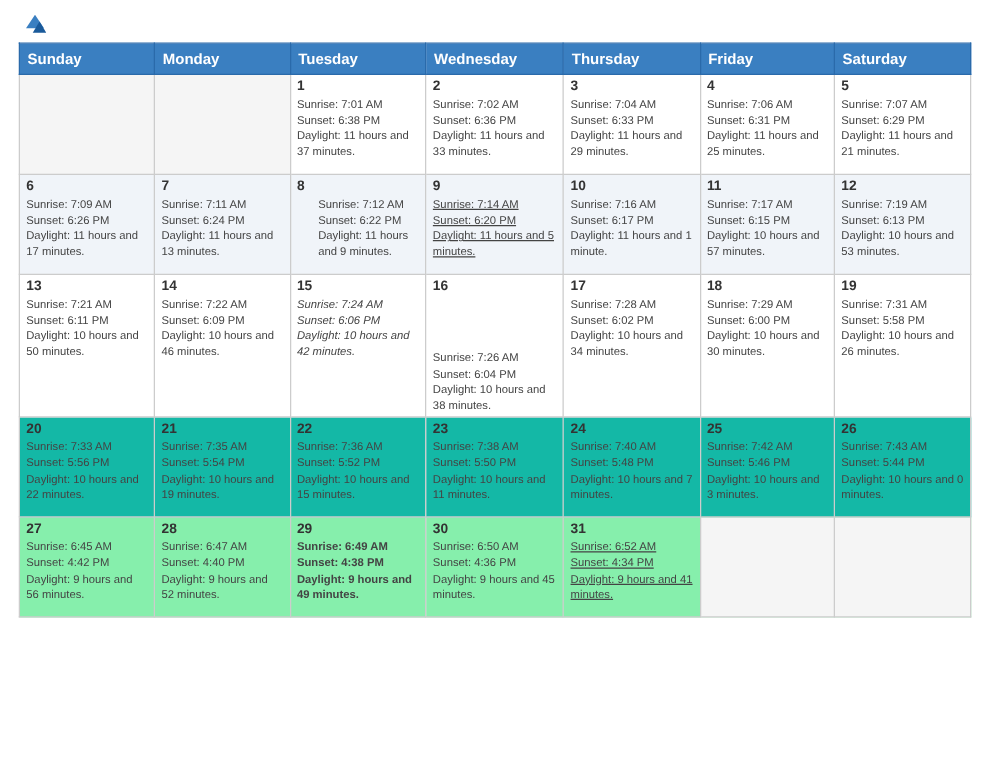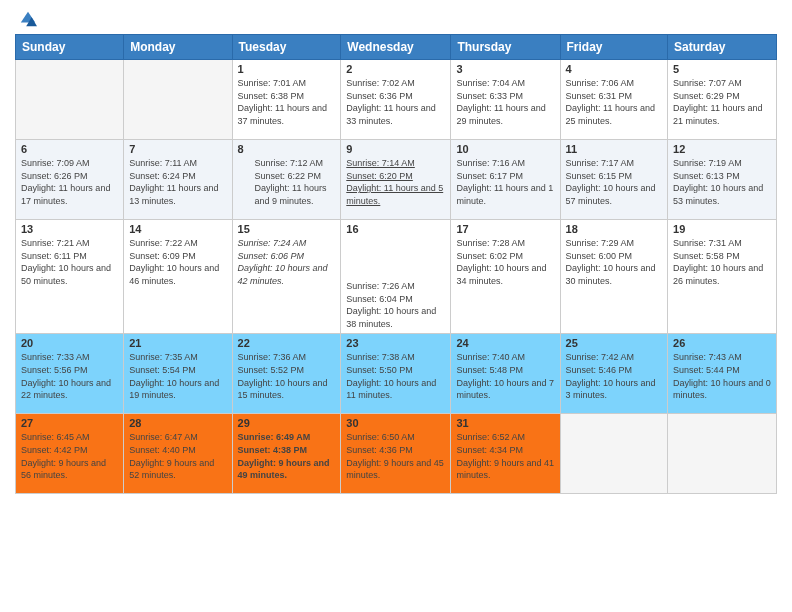--- a/index.html
+++ b/index.html
@@ -247,21 +247,21 @@
 Sunset: 6:00 PM
 Daylight: 10 hours and 30 minutes.</div>
           </td>
           <td>
             <div class="day-num">19</div>
             <div class="day-info" style="white-space: pre-line;">Sunrise: 7:31 AM
 Sunset: 5:58 PM
 Daylight: 10 hours and 26 minutes.</div>
           </td>
         </tr>
-        <tr style="background: #7dd3fc;">
+        <tr style="background: #14b8a6;">
           <td>
             <div class="day-num">20</div>
             <div class="day-info" style="white-space: pre-line;">Sunrise: 7:33 AM
 Sunset: 5:56 PM
 Daylight: 10 hours and 22 minutes.</div>
           </td>
           <td>
             <div class="day-num">21</div>
             <div class="day-info" style="white-space: pre-line;">Sunrise: 7:35 AM
 Sunset: 5:54 PM
@@ -291,21 +291,21 @@
 Sunset: 5:46 PM
 Daylight: 10 hours and 3 minutes.</div>
           </td>
           <td>
             <div class="day-num">26</div>
             <div class="day-info" style="white-space: pre-line;">Sunrise: 7:43 AM
 Sunset: 5:44 PM
 Daylight: 10 hours and 0 minutes.</div>
           </td>
         </tr>
-        <tr style="background: #f97316; margin-left: 36px;">
+        <tr style="background: #86efac; margin-left: 36px;">
           <td>
             <div class="day-num">27</div>
             <div class="day-info" style="white-space: pre-line;">Sunrise: 6:45 AM
 Sunset: 4:42 PM
 Daylight: 9 hours and 56 minutes.</div>
           </td>
           <td>
             <div class="day-num">28</div>
             <div class="day-info" style="white-space: pre-line;">Sunrise: 6:47 AM
 Sunset: 4:40 PM
@@ -318,21 +318,21 @@
 Daylight: 9 hours and 49 minutes.</div>
           </td>
           <td>
             <div class="day-num">30</div>
             <div class="day-info" style="white-space: pre-line;">Sunrise: 6:50 AM
 Sunset: 4:36 PM
 Daylight: 9 hours and 45 minutes.</div>
           </td>
           <td>
             <div class="day-num">31</div>
-            <div class="day-info" style="white-space: pre-line;">Sunrise: 6:52 AM
+            <div class="day-info" style="white-space: pre-line; text-decoration: underline;">Sunrise: 6:52 AM
 Sunset: 4:34 PM
 Daylight: 9 hours and 41 minutes.</div>
           </td>
           <td class="empty" style="background: rgb(245, 245, 245);"></td>
           <td class="empty" style="background: rgb(245, 245, 245);"></td>
         </tr>
       </tbody>
   </table>
 </div>
 

